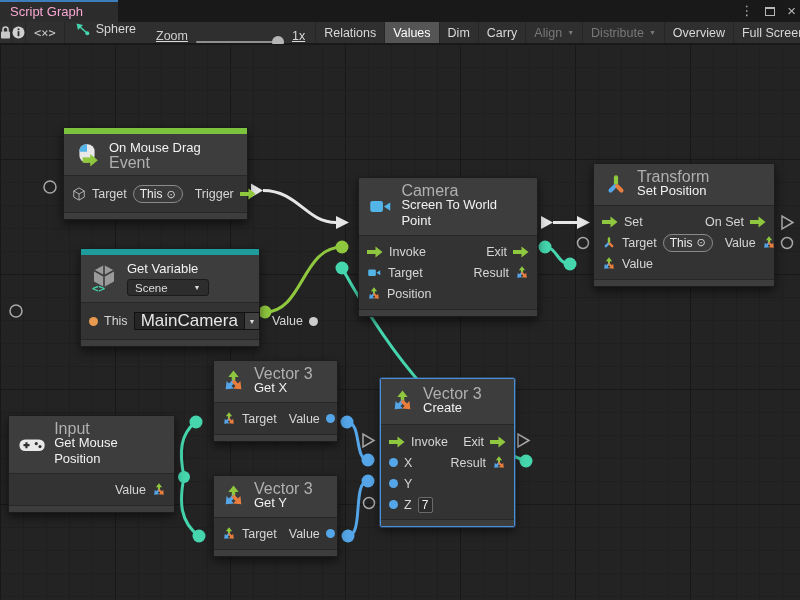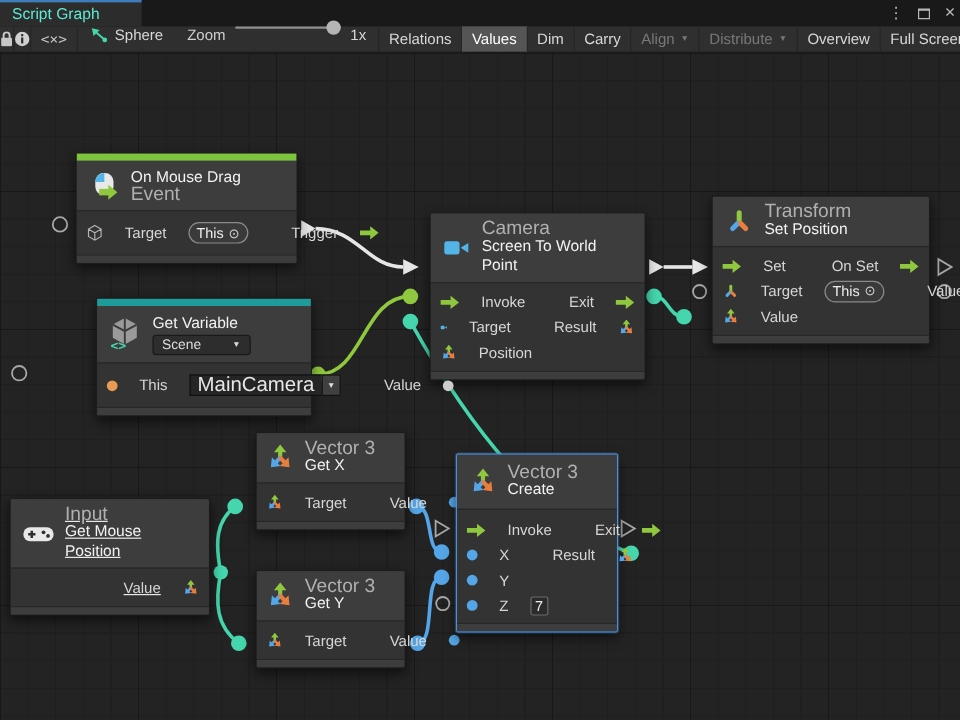--- a/index.html
+++ b/index.html
@@ -3,36 +3,36 @@
 <meta charset="utf-8">
 <style>
   * { margin:0; padding:0; box-sizing:border-box; }
   html,body { width:800px; height:600px; background:#191919; overflow:hidden;
     font-family:"Liberation Sans", sans-serif; }
   .window { position:relative; width:800px; height:600px; background:#191919; }
 
   
   .titlebar { position:absolute; left:0; top:0; width:800px; height:22px; background:#191919; }
   .tab { position:absolute; left:0; top:0; height:22px; width:118px; background:#2c2c2c;
-    border-top:2px solid #3d7dbb; color:#5eead4; font-size:13px; line-height:19px; padding-left:10px; }
+    border-top:2px solid #3d7dbb; color:#f9a8d4; font-size:13px; line-height:19px; padding-left:10px; }
   .winctrls { position:absolute; right:4px; top:0; height:22px; display:flex; align-items:center; gap:12px; color:#b8b8b8; }
   .winctrls .glyph { font-size:13px; line-height:22px; }
   .maxbox { display:inline-block; width:10px; height:9px; border:1.5px solid #b8b8b8; border-top-width:2.5px; }
 
   
   .toolbar { position:absolute; left:0; top:22px; width:800px; height:22px; background:#2f2f2f;
     border-bottom:1px solid #191919; display:flex; align-items:stretch; color:#d8d8d8; font-size:12.5px; }
   .tbtn { display:flex; align-items:center; padding:0 8px; border-right:1px solid #262626; white-space:nowrap; }
   .tbtn.iconbtn { justify-content:center; width:30px; padding:0; }
   .tbtn.codebtn { width:64px; justify-content:center; font-family:"DejaVu Sans Mono", monospace; font-size:12px; color:#c9c9c9; }
   .tbtn.active { background:#555555; color:#ffffff; }
   .tbtn.disabled { color:#787878; }
   .tb-gap { width:14px; border-right:none; }
   .graphsel { display:flex; align-items:flex-start; gap:6px; padding:0 10px; }
-  .zoomwrap { display:flex; align-items:flex-start; gap:8px; padding:0 10px; }
+  .zoomwrap { display:flex; align-items:flex-end; gap:8px; padding:0 10px;text-decoration:underline; }
   .slider { position:relative; width:88px; height:2px; background:#8f8f8f; border-radius:1px; }
   .knob { position:absolute; top:-5px; left:76px; width:12px; height:12px; border-radius:50%; background:#b5b5b5; }
   .caret { font-size:7px; margin-left:5px; color:inherit; }
 
   
   .graph { position:absolute; left:0; top:44px; width:800px; height:556px; background-color:#232323;
     background-image:
       repeating-linear-gradient(to right, #181818 0 1px, transparent 1px 115px),
       repeating-linear-gradient(to bottom, #181818 0 1px, transparent 1px 115px),
       repeating-linear-gradient(to right, #1f1f1f 0 1px, transparent 1px 23px),
@@ -44,21 +44,21 @@
   .node { position:absolute; z-index:2; background:#343434; border:1px solid #1c1c1c; border-radius:2px;
     box-shadow:0 4px 10px rgba(0,0,0,.55); color:#e8e8e8; }
   .node.selected { border:1px solid var(--selection-blue); box-shadow:0 0 0 1px rgba(74,144,217,.35), 0 4px 10px rgba(0,0,0,.55); }
   .accent { height:6px; }
   .accent.green { background:var(--event-green); }
   .accent.teal { background:var(--variable-teal); }
   .hdr { display:flex; align-items:center; gap:9px; background:#3d3d3d; padding:6px 10px; }
   .kick { font-size:16px; color:#b0b0b0; line-height:13px; }
   .ttl { font-size:13px; color:#f2f2f2; line-height:16px; }
   .body { background:#333333; border-top:1px solid #272727; padding:5px 8px; }
-  .row { display:flex; align-items:center; gap:18px; height:21px; font-size:12.5px; color:#d6d6d6; }
+  .row { display:flex; align-items:center; gap:6px; height:21px; font-size:12.5px; color:#d6d6d6; }
   .row.tall { height:25px; }
   .sp { flex:1; }
   .foot { height:7px; background:#3d3d3d; border-top:1px solid #272727; }
   .dot { width:9px; height:9px; border-radius:50%; flex:0 0 auto; }
   .dot.blue { background:var(--wire-blue); }
   .dot.orange { background:var(--string-orange); }
   .dot.gray { background:#cccccc; }
   .pill { display:inline-flex; align-items:center; gap:4px; height:18px; padding:0 6px; border:1px solid #8a8a8a;
     border-radius:9px; background:#3a3a3a; font-size:12px; color:#eeeeee; }
   .pill .tgt { font-size:11px; color:#d5d5d5; }
@@ -77,21 +77,21 @@
   .cam24 { width:24px; height:20px; }
   .cam14 { width:15px; height:12px; }
 
   
   #node-omd { left:63px; top:83px; width:185px; }
   #node-cam { left:358px; top:133px; width:180px; }
   #node-tfm { left:593px; top:119px; width:182px; }
   #node-var { left:80px; top:204px; width:180px; }
   #node-getx { left:213px; top:316px; width:125px; }
   #node-gety { left:213px; top:431px; width:125px; }
-  #node-inp { left:8px; top:371px; width:167px;text-decoration:underline; }
+  #node-inp { left:8px; top:371px; width:167px; }
   #node-create { left:380px; top:334px; width:135px; }
 </style>
 </head>
 <body>
 
 <svg width="0" height="0" style="position:absolute">
   <defs>
     <polygon id="varrow" points="12,0.5 6.6,7.2 10.2,7.2 10.2,13 13.8,13 13.8,7.2 17.4,7.2"></polygon>
     <g id="v3icon">
       <use href="#varrow" style="fill:var(--flow-green)"></use>

